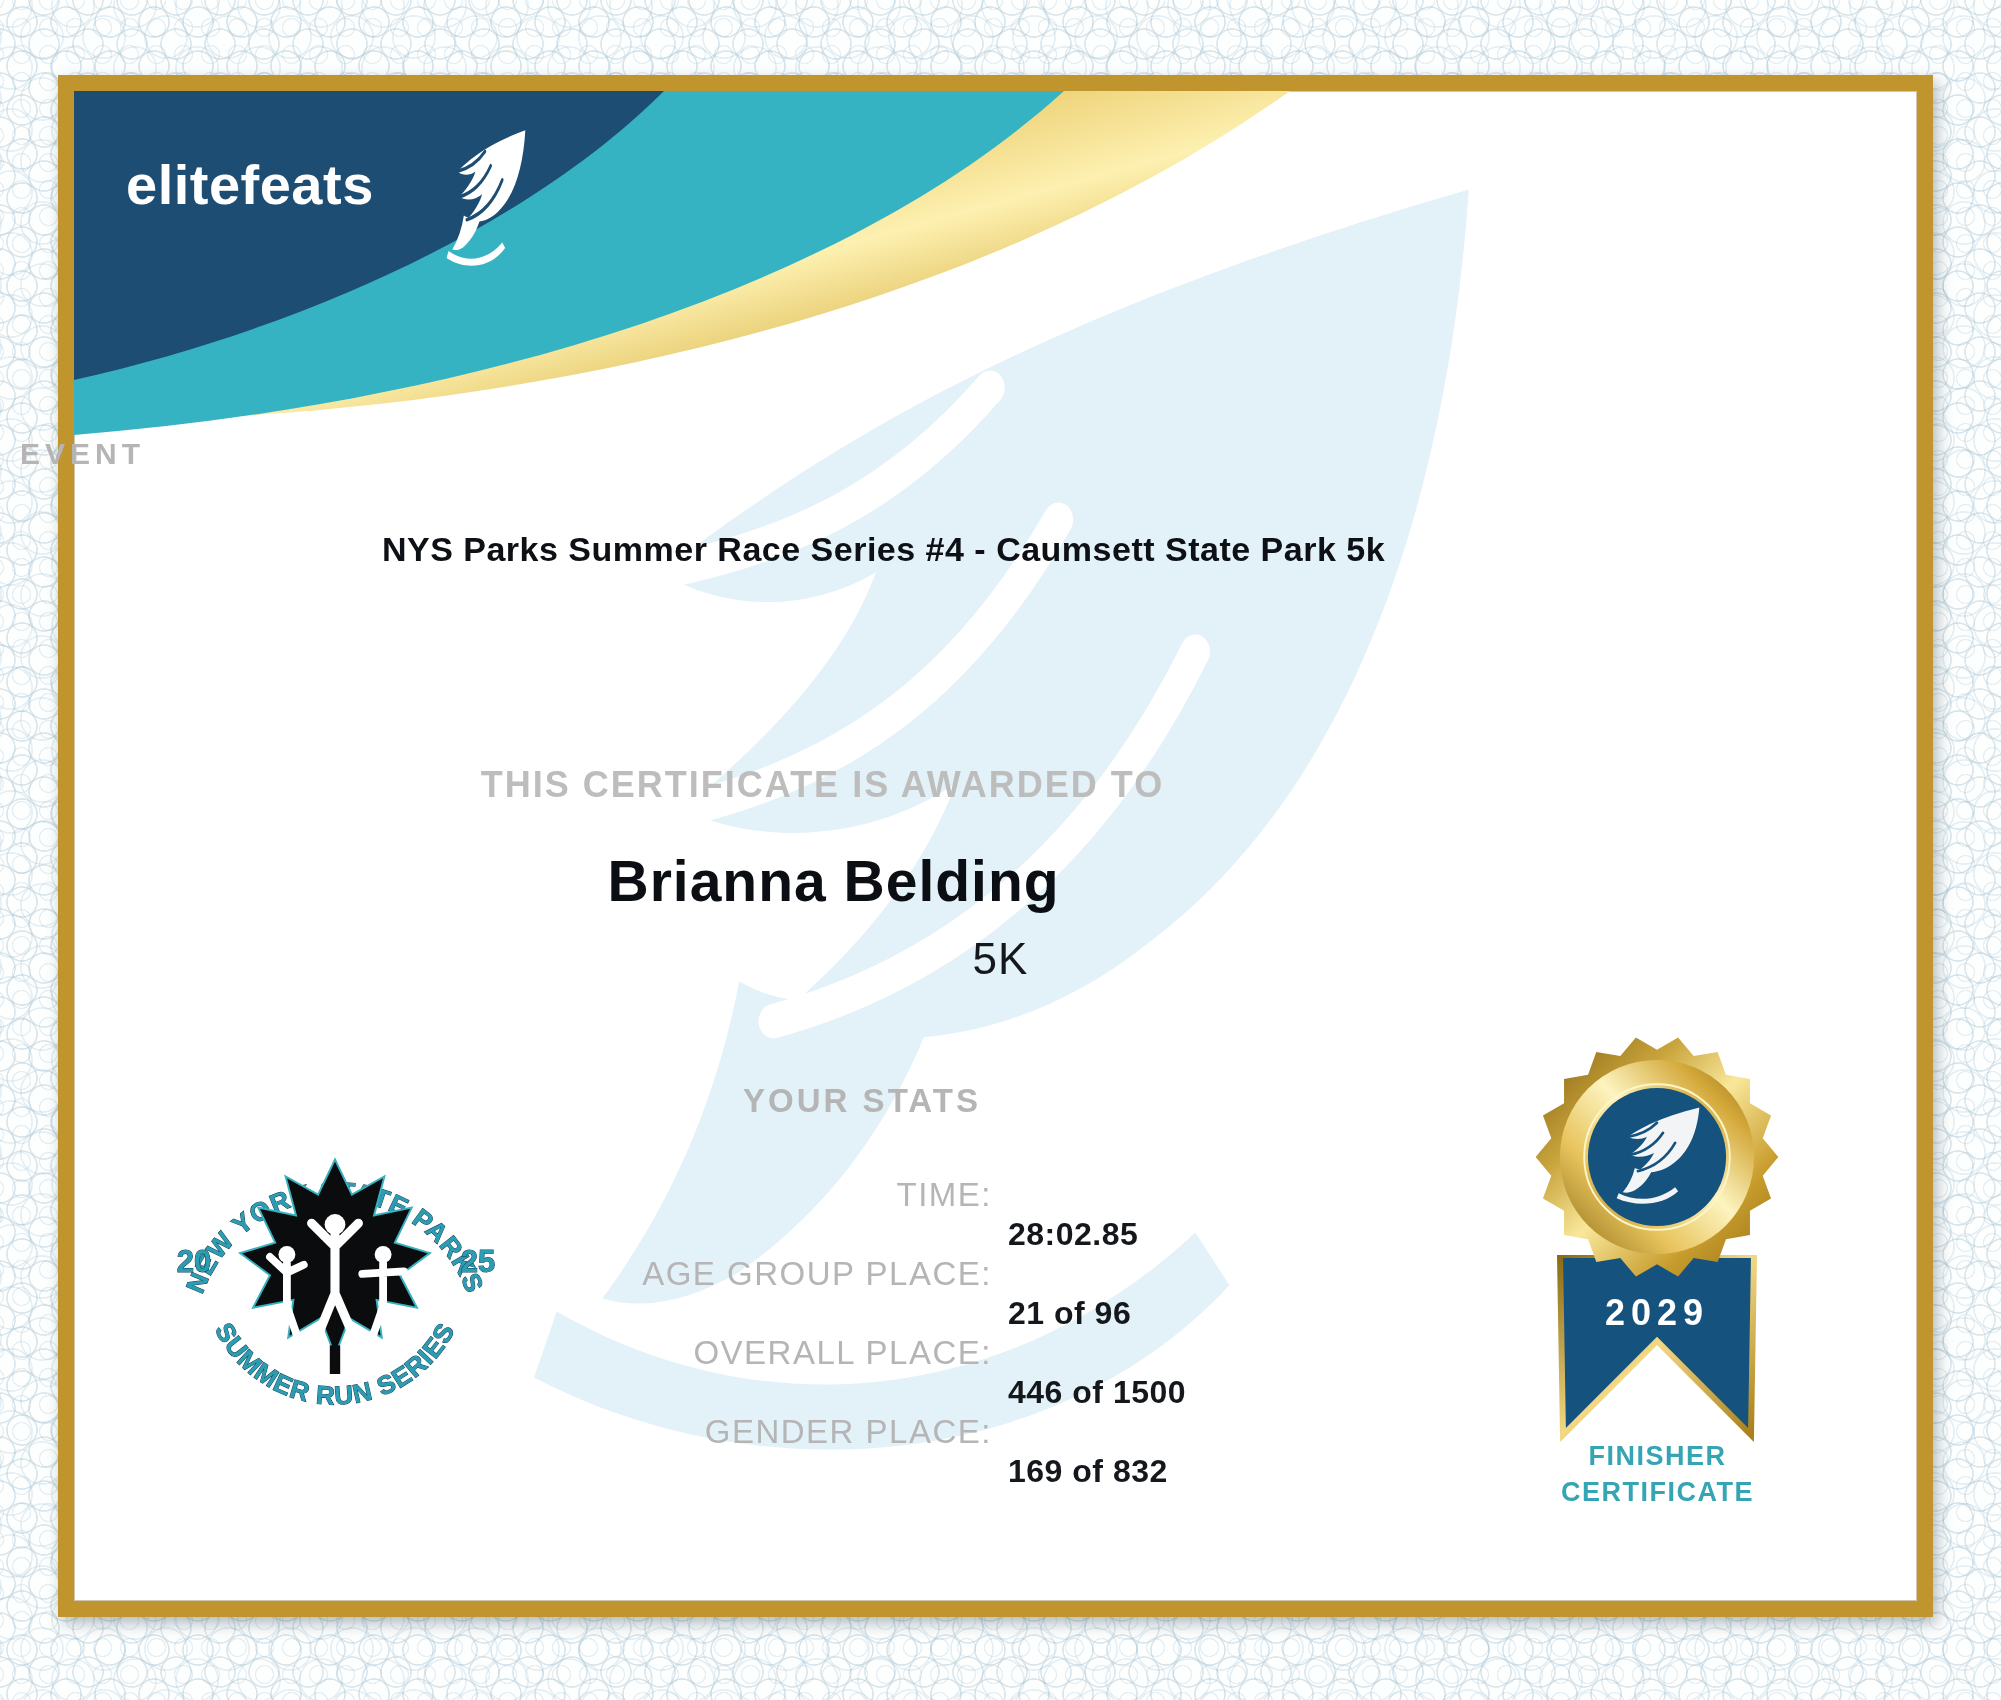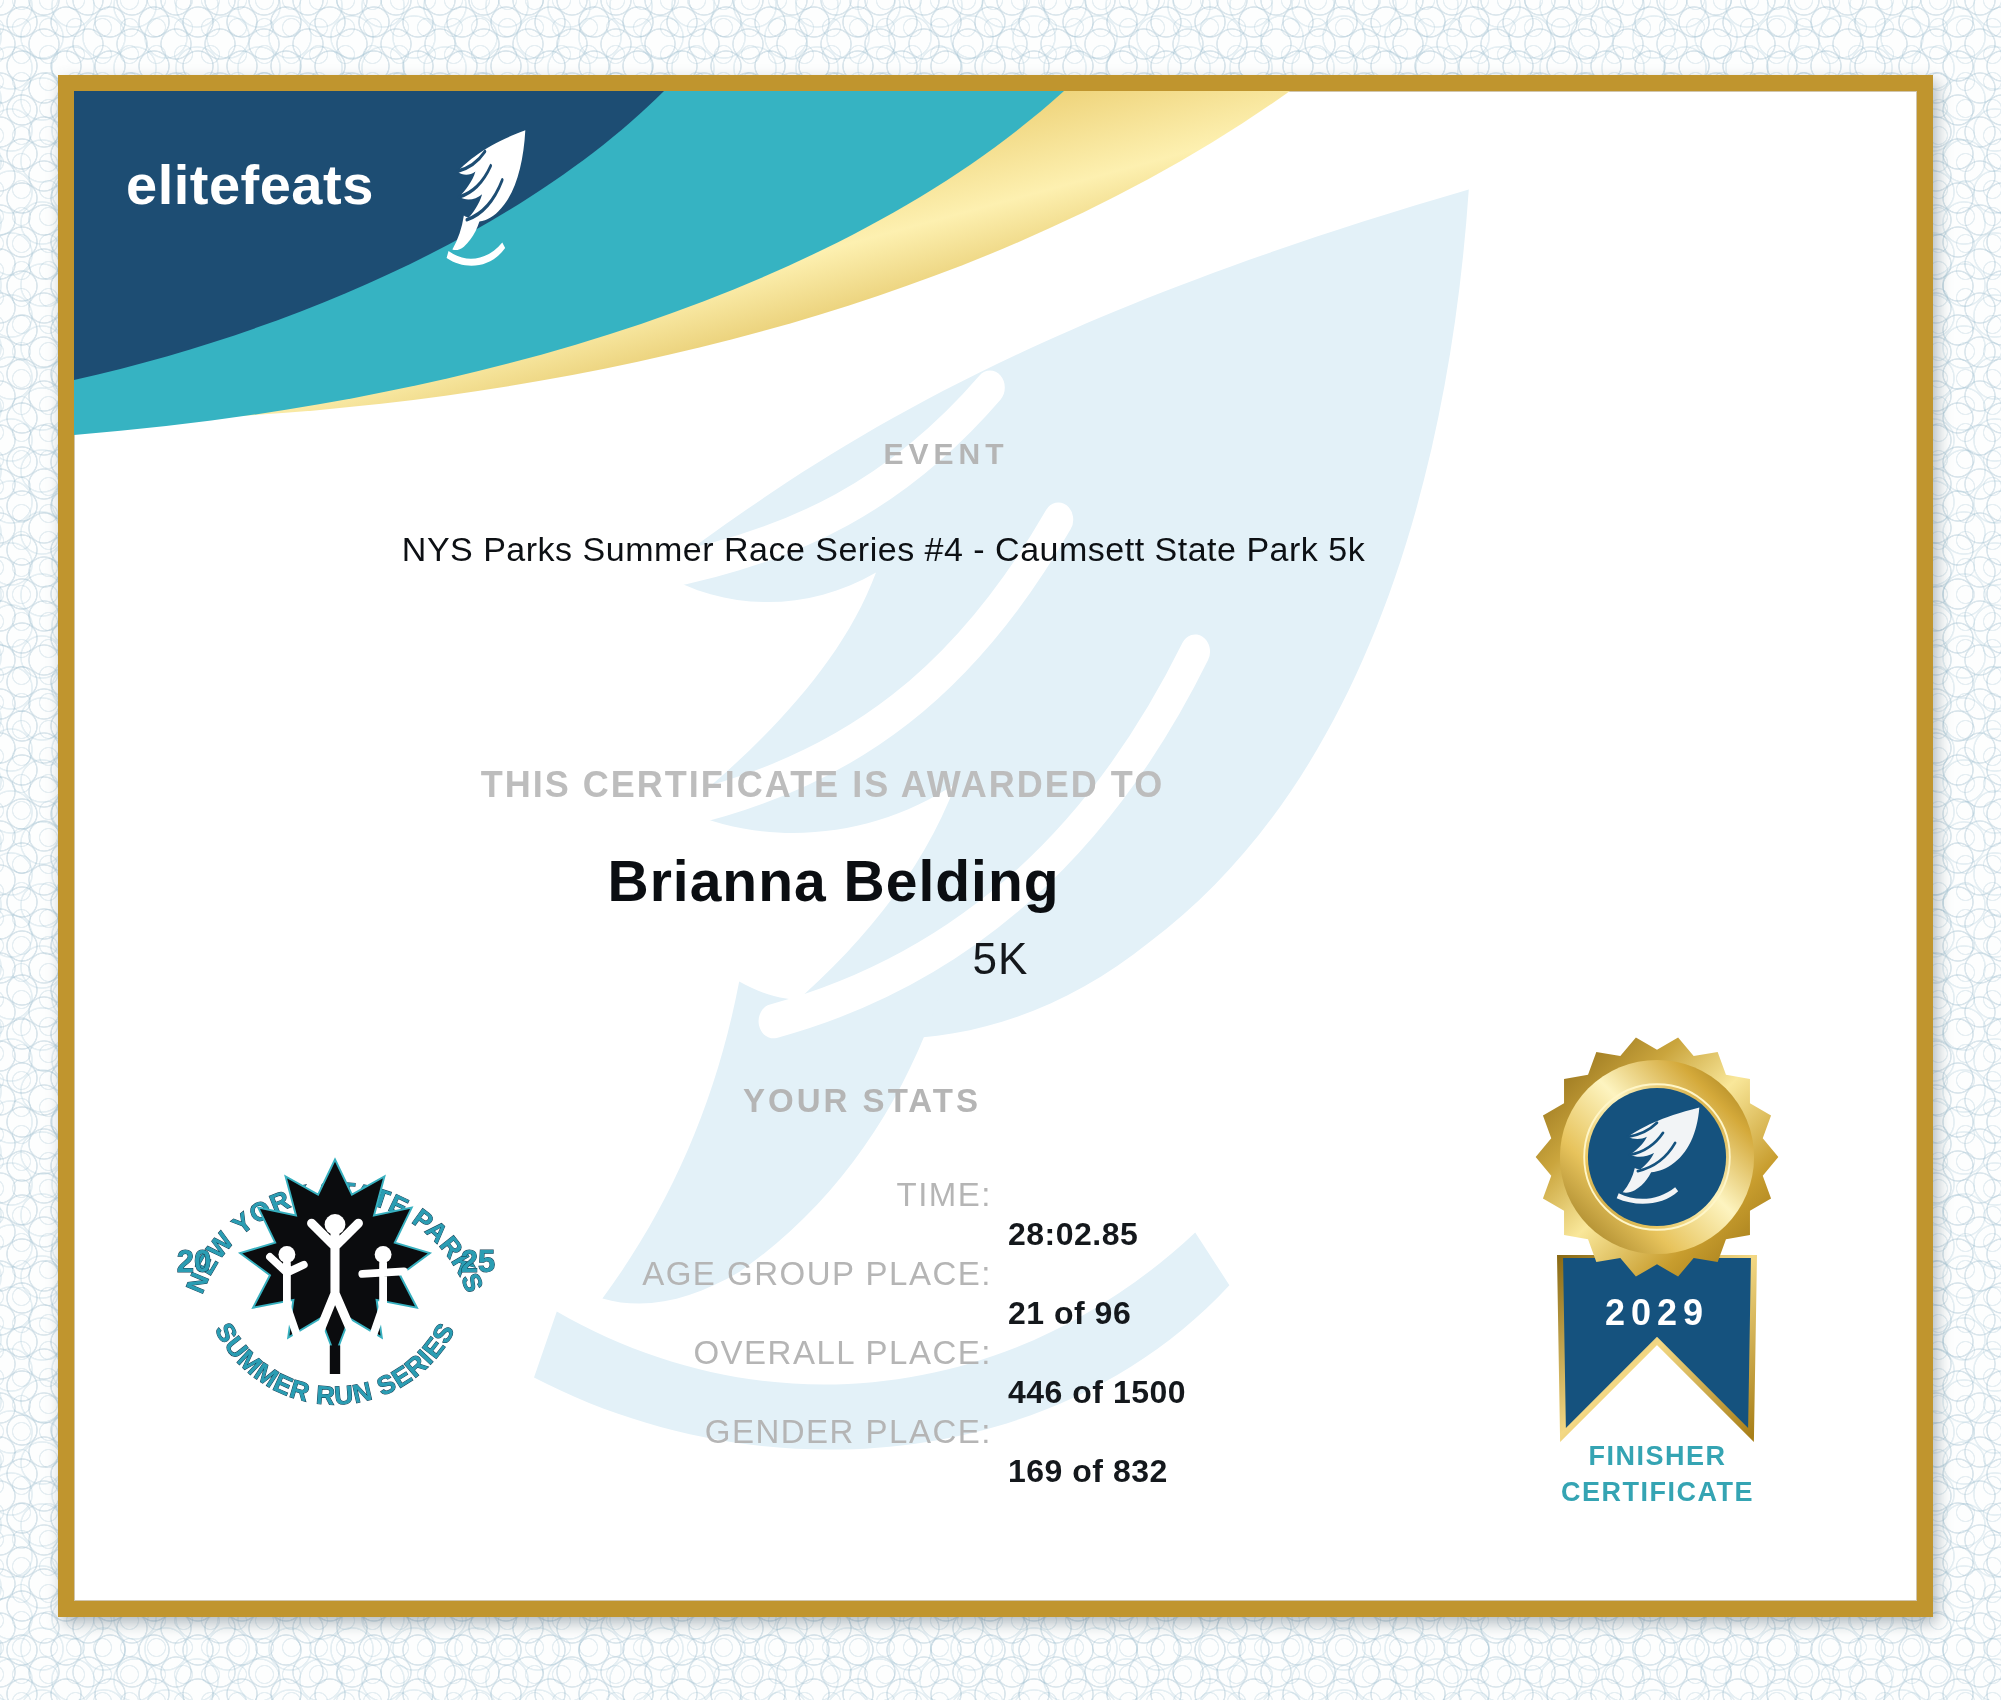--- a/index.html
+++ b/index.html
@@ -22,24 +22,24 @@
   
   .frame{
     position:absolute;left:58px;top:75px;width:1875px;height:1542px;
     box-sizing:border-box;background:#ffffff;
     border:16px solid #c0952e;
     box-shadow:4px 6px 14px rgba(80,100,112,.45), inset 0 0 0 1px rgba(120,90,20,.35);
   }
   .abs{position:absolute;}
   
   .muted{color:#b5b5b5;}
-  .event-label{left:0;top:437px;width:1892px;text-align:center;
-    font-size:30px;font-weight:bold;letter-spacing:5px;}
+  .event-label{left:0;top:437px;width:1892px;text-align:left;
+    font-size:30px;font-weight:bold;letter-spacing:5px;padding-left:20px;}
   .event-name{left:0;top:530px;width:1767px;text-align:center;
-    font-size:34px;font-weight:normal;color:#0d1014;letter-spacing:.5px;}
+    font-size:34px;font-weight:bold;color:#0d1014;letter-spacing:.5px;}
   .award-intro{left:0;top:764px;width:1645px;text-align:center;
     font-size:36px;font-weight:bold;letter-spacing:2px;color:#bdbdbd;}
   .recipient{left:0;top:848px;width:1667px;text-align:center;
     font-size:57px;font-weight:bold;color:#0b0e12;letter-spacing:1px;}
   .distance{left:0;top:934px;width:2001px;text-align:center;
     font-size:44px;color:#14181c;letter-spacing:1px;}
   .stats-heading{left:692px;top:1082px;width:340px;text-align:center;
     font-size:33px;font-weight:bold;letter-spacing:3px;}
   .stat-label{width:592px;left:400px;text-align:right;font-size:33px;
     color:#b5b5b5;letter-spacing:1.5px;}

